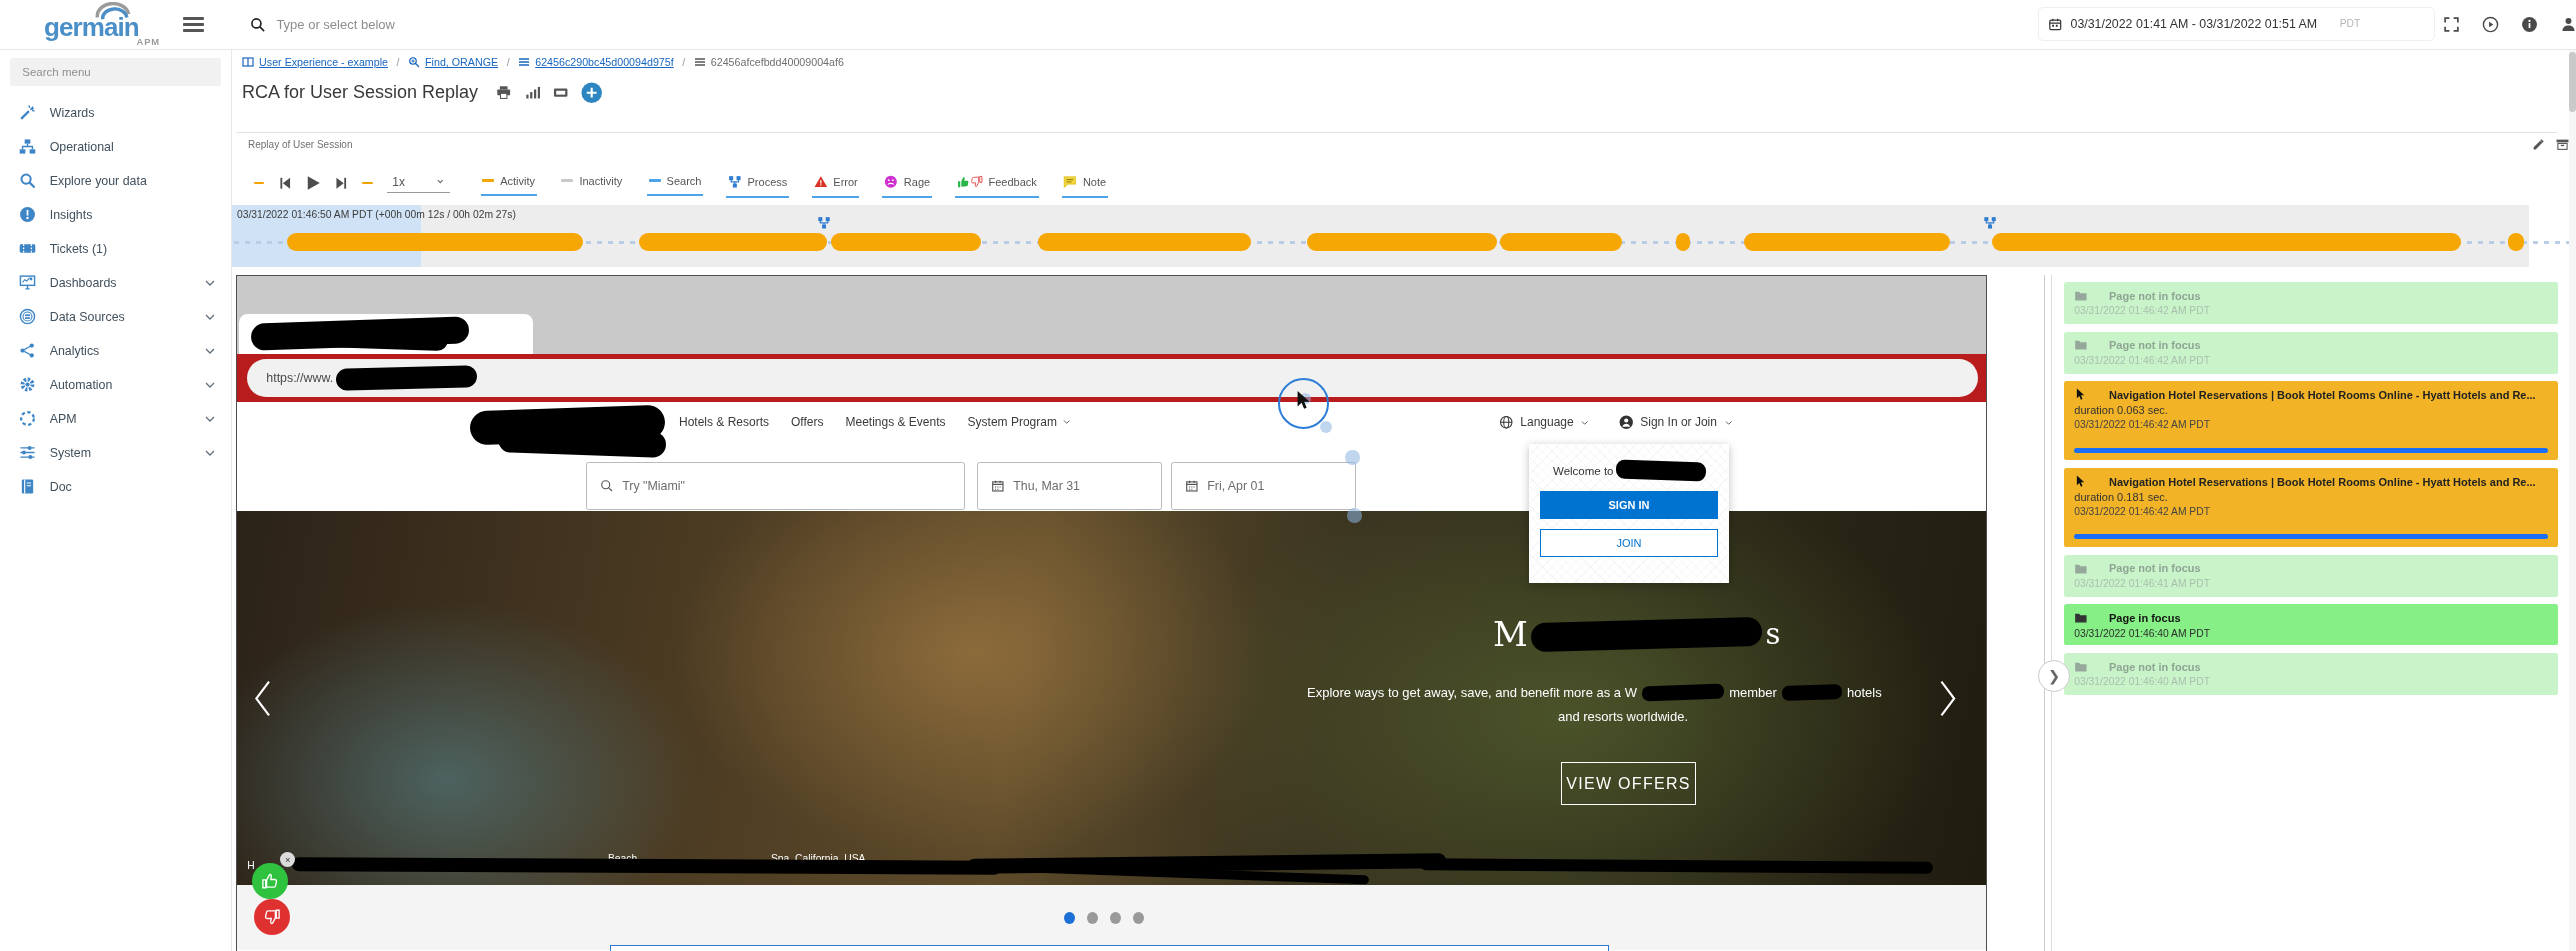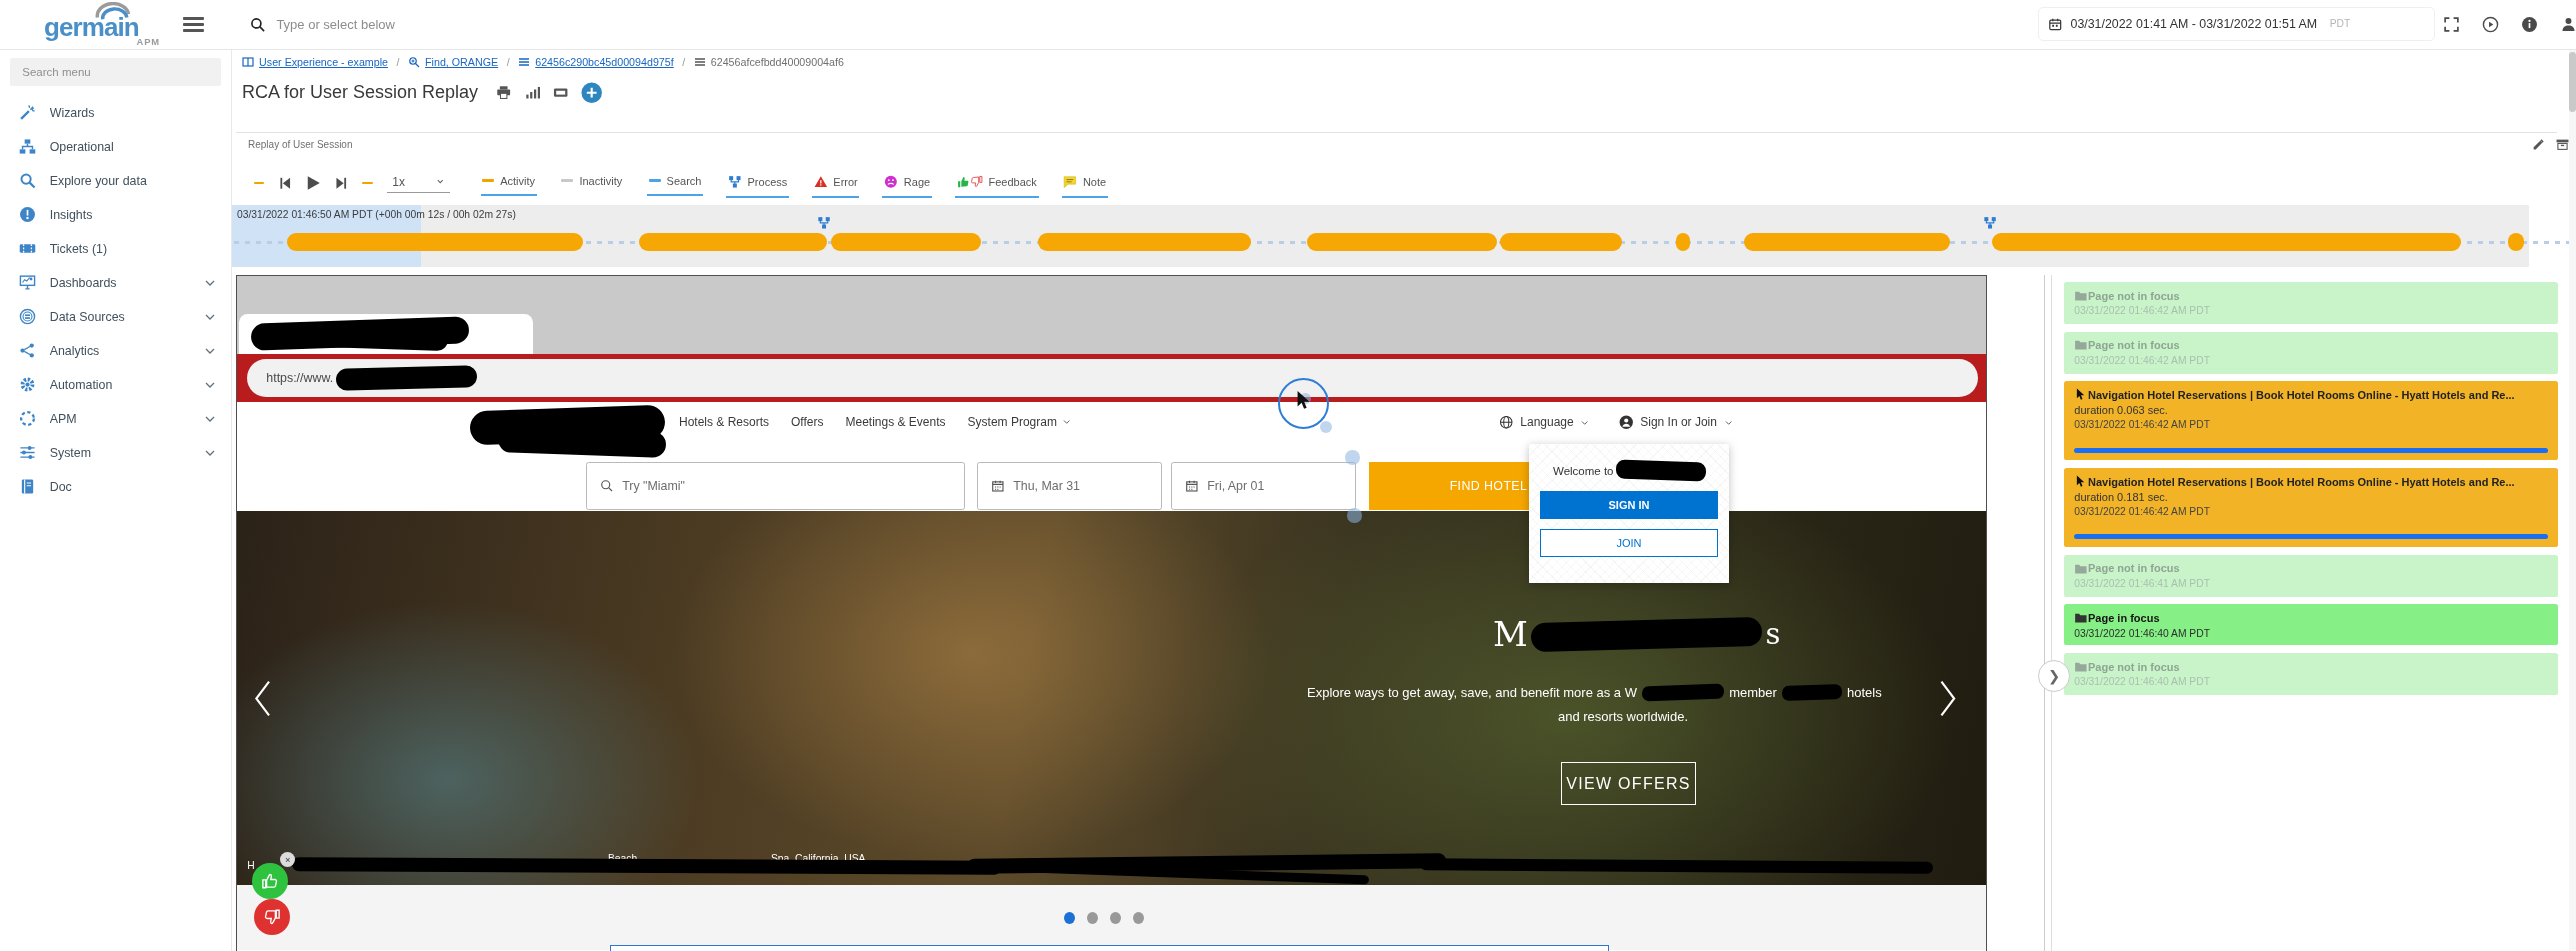--- a/index.html
+++ b/index.html
@@ -16,21 +16,21 @@
   .brand-arc{position:absolute;left:50px;top:-3.4px;width:38px;height:19px}
   .hamburger{position:absolute;left:183px;top:17px;width:20.5px;cursor:pointer}
   .hamburger span{display:block;height:2.6px;background:#555;margin-bottom:3.4px;border-radius:0.9px}
   .gsearch{position:absolute;left:250px;top:0;height:49px;display:flex;align-items:center;gap:11px}
   .gsearch .ico{width:15.4px;height:15.4px;color:#222}
   .gsearch .ph{font-size:13px;color:#8d8d8d}
   .datebox{position:absolute;left:2038px;top:6.8px;width:397px;height:34px;border:0.9px solid #efefef;border-radius:5.1px;
            background:#fff;display:flex;align-items:center;padding:0 8.5px;gap:8.5px;box-sizing:border-box}
   .datebox .ico{width:14.5px;height:14.5px;color:#333;flex:none}
   .datebox .rng{font-size:12.4px;color:#333;white-space:nowrap}
-  .datebox .tz{font-size:10.3px;color:#b5b5b5;margin-left:4px}
+  .datebox .tz{font-size:10.3px;color:#b5b5b5;margin-left:14px}
   .top-icons{position:absolute;left:2443px;top:0;height:49px;display:flex;align-items:center;gap:22px;color:#4a4a4a}
   .top-icons .ico{width:17px;height:17px;flex:none}
 
   
   .sidebar{position:absolute;left:0;top:49px;width:231px;height:903px;background:#fff;border-right:0.9px solid #e8e8e8;z-index:20}
   .side-search{margin:8.5px 10.3px 10.3px;background:#f1f1f1;border-radius:2.6px;height:28px;line-height:28px;padding-left:12px;
                color:#8f8f8f;font-size:11.5px}
   .side-item{display:flex;align-items:center;height:34px;padding:0 15.4px 0 19px;gap:13.7px;color:#40505d;font-size:12.4px;cursor:pointer}
   .side-icon{width:17px;height:17px;color:#3d85c6;flex:none}
   .side-chev{margin-left:auto;width:12px;height:12px;color:#60707d;flex:none}
@@ -149,21 +149,21 @@
   .fb-btn .ico{width:18px;height:18px;color:#fff}
   .fb-close{position:absolute;left:43px;top:450px;width:15.4px;height:15.4px;background:#dcdcdc;border-radius:50%;color:#333;
             font-size:9.4px;line-height:15.4px;text-align:center;z-index:10;cursor:pointer}
 
   
   .split-line{position:absolute;top:275px;width:0.9px;height:676px}
   .split-btn{position:absolute;left:2038px;top:660px;width:32px;height:32px;border-radius:50%;background:#fff;border:0.9px solid #ccc;
              color:#666;display:flex;align-items:center;justify-content:center;font-size:14.5px;z-index:12;cursor:pointer;box-sizing:border-box}
   .event-panel{position:absolute;left:2064px;top:282px;width:494px;display:flex;flex-direction:column;gap:7.7px}
   .card{border-radius:2.6px;padding:6.8px 10.3px 6px;position:relative;box-sizing:border-box}
-  .card .row{display:flex;gap:0;align-items:center;overflow:hidden}
+  .card .row{display:flex;gap:21px;align-items:center;overflow:hidden}
   .card .cico{width:13.7px;height:13.7px;flex:none}
   .card .ttl{font-weight:bold;font-size:11px;white-space:nowrap;overflow:hidden}
   .card .dur{font-size:11px;margin-top:2.6px}
   .card .ts{font-size:10.3px;margin-top:2.6px}
   .card.nf{background:#c9f4c9;height:42px}
   .card.nf .ttl{color:#8fa594}.card.nf .ts{color:#a9bfae}.card.nf .cico{color:#96a89b}
   .card.f{background:#86ef86;height:41px}
   .card.f .ttl{color:#141414}.card.f .ts{color:#2e2e2e}.card.f .cico{color:#333}
   .card.nav{background:#f2b426;height:79px;padding-bottom:17px}
   .card.nav .ttl{color:#222}.card.nav .dur{color:#333}.card.nav .ts{color:#444}.card.nav .cico{color:#111}
@@ -700,21 +700,20 @@
     <div class="bk-field" style="left:934px;width:185px">
       <span class="ico">
           <svg viewBox="0 0 24 24">
             <rect x="3" y="5" width="18" height="16" fill="none" stroke="currentColor" stroke-width="2"></rect>
             <path d="M3 9.5h18M8 3v4M16 3v4" stroke="currentColor" stroke-width="2"></path>
             <path d="M7 13h2v2H7zM11 13h2v2h-2zM15 13h2v2h-2zM7 17h2v2H7zM11 17h2v2h-2z" fill="currentColor"></path>
           </svg>
         </span>
       <span>Fri, Apr 01</span>
     </div>
-    <div class="bk-find">FIND HOTEL</div>
 
     <div class="hero">
       <span class="hero-chev" style="left:15.4px">
           <svg viewBox="0 0 24 46">
             <path d="M20 3L5 23l15 20" fill="none" stroke="currentColor" stroke-width="2.5"></path>
           </svg>
         </span>
       <span class="hero-chev" style="left:1701px">
           <svg viewBox="0 0 24 46">
             <path d="M4 3l15 20L4 43" fill="none" stroke="currentColor" stroke-width="2.5"></path>

